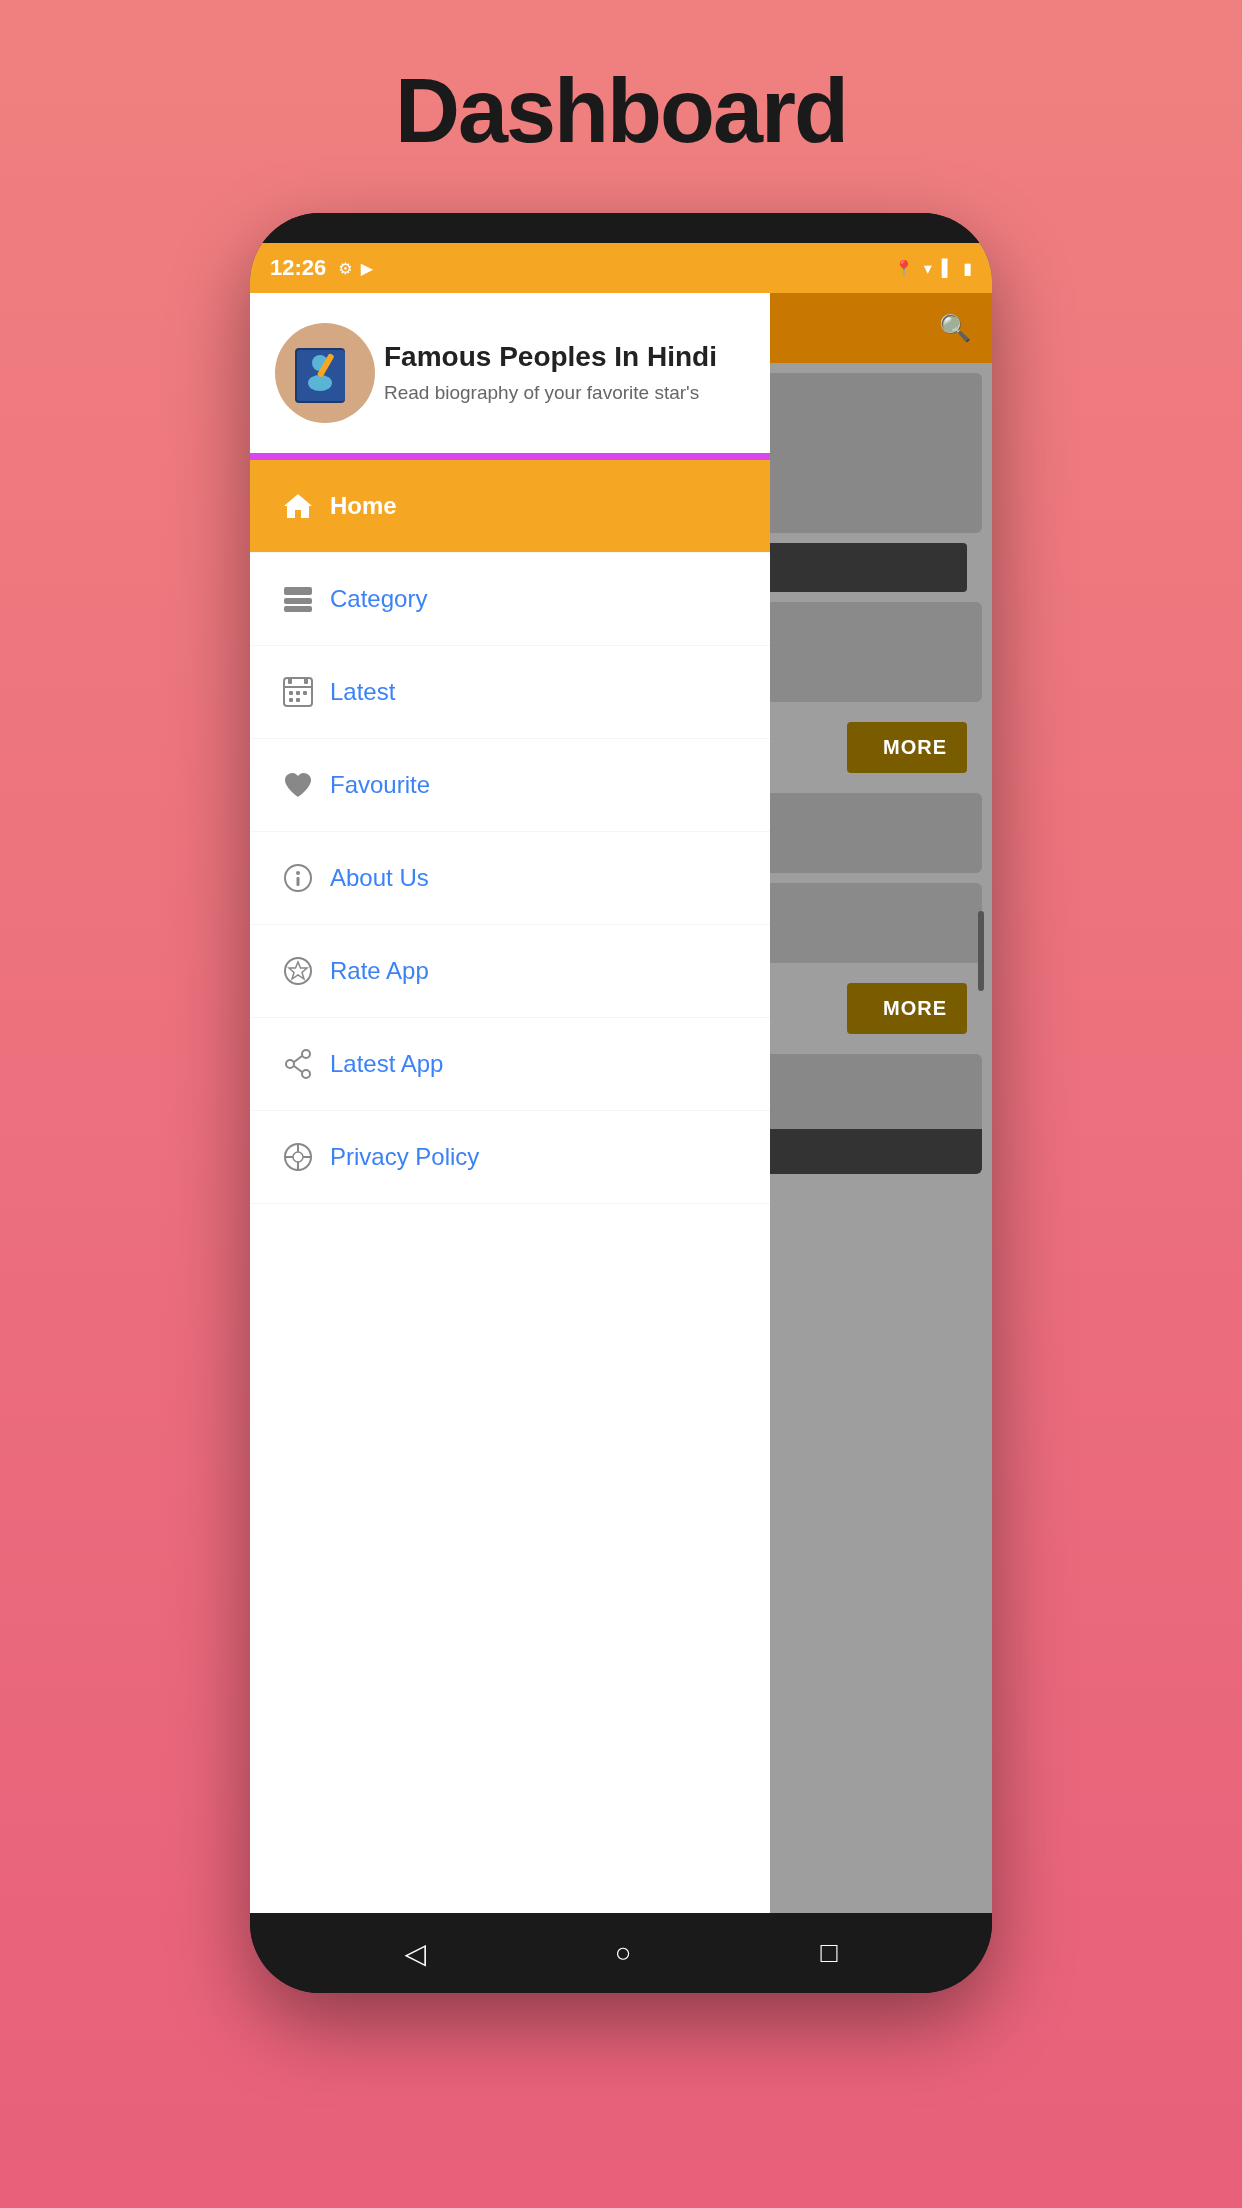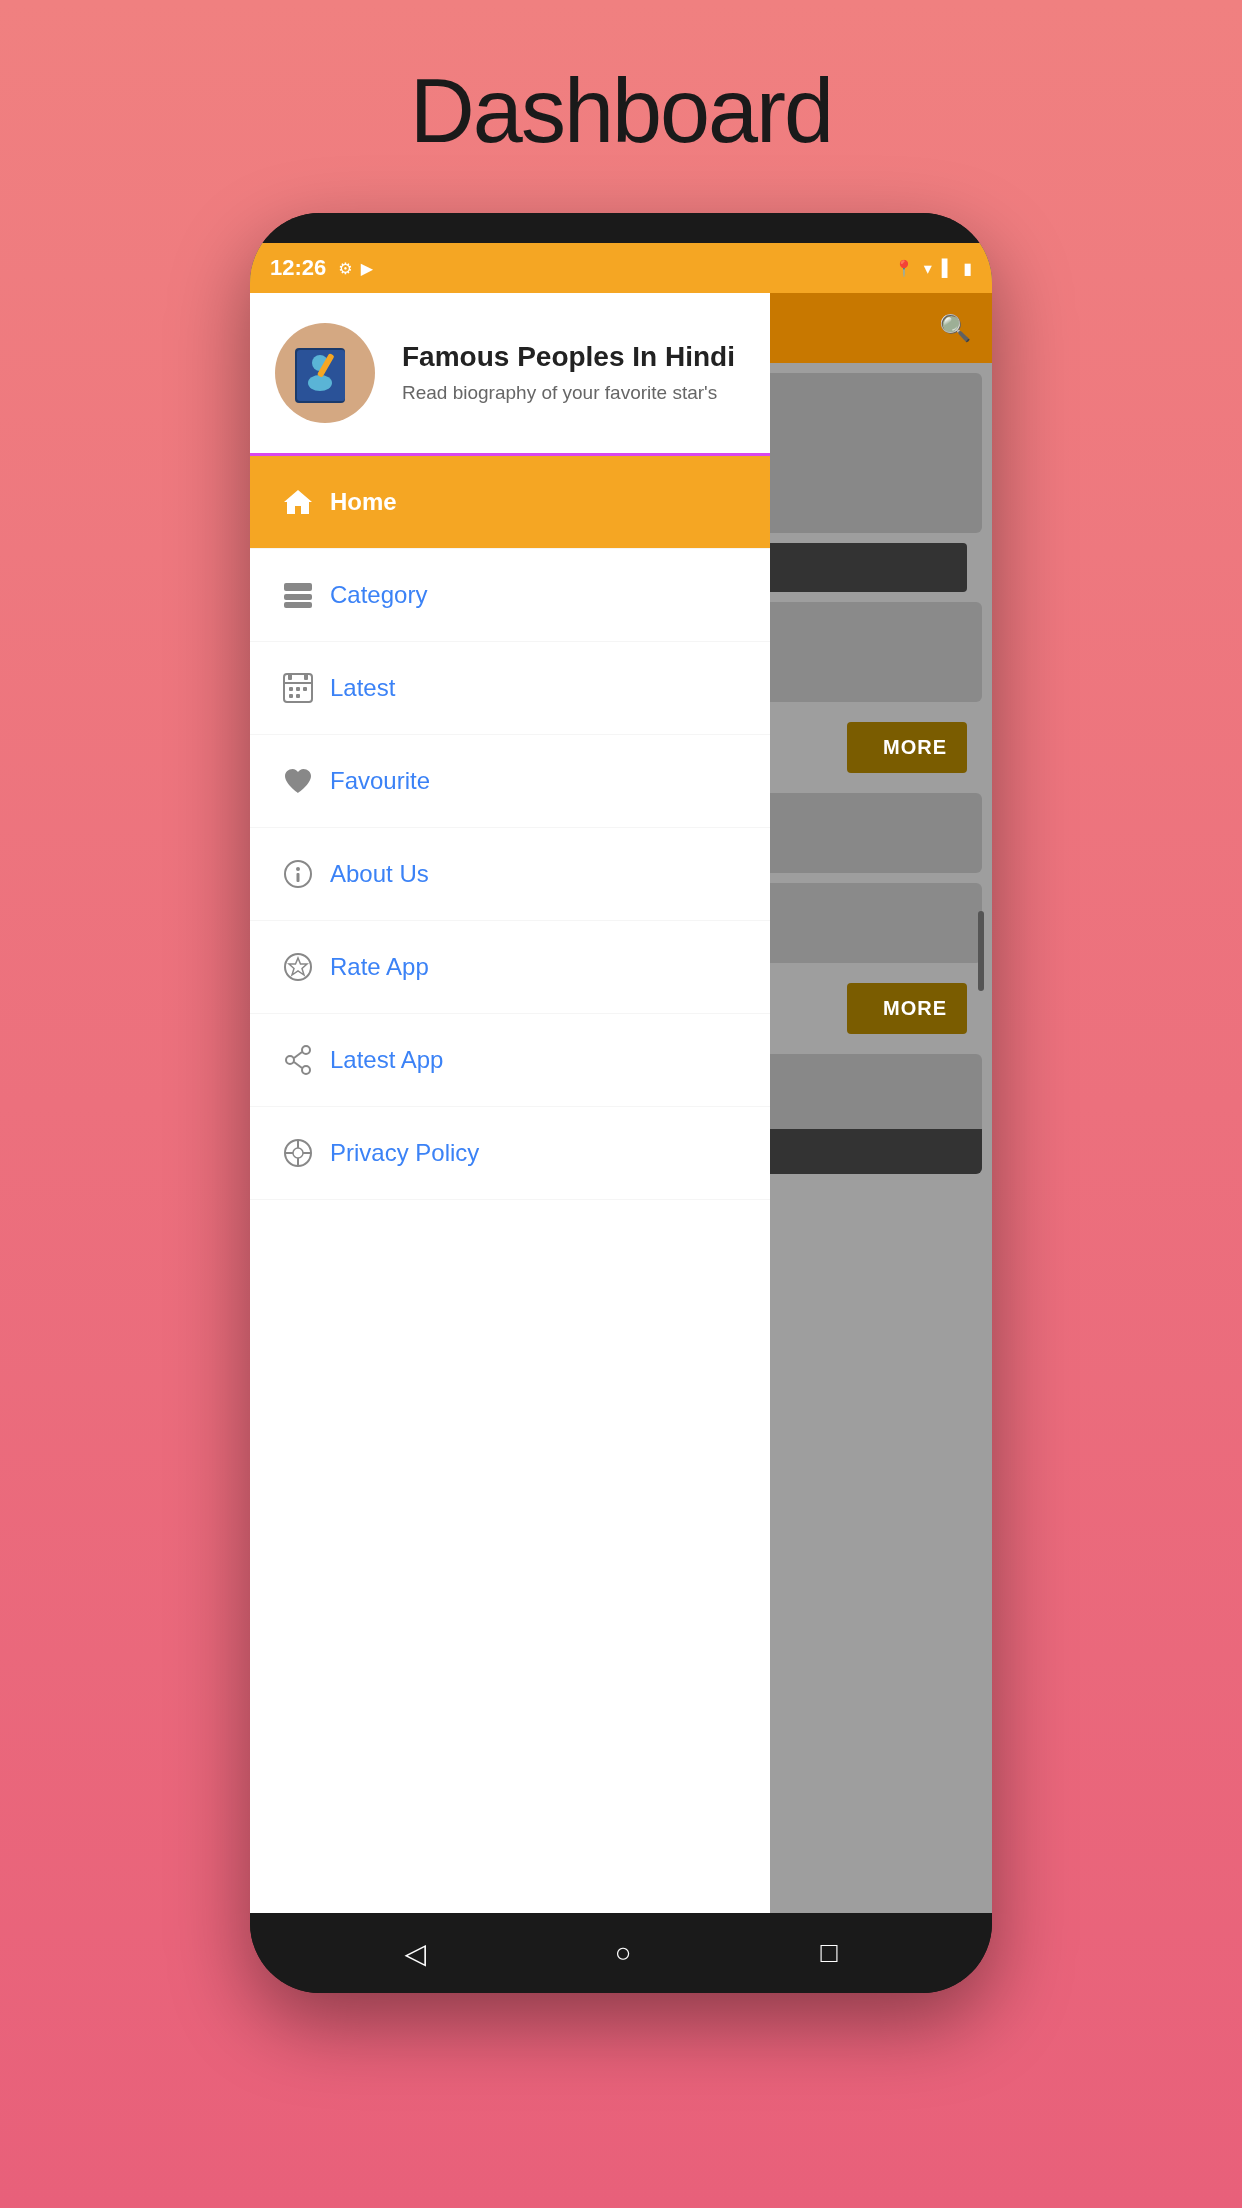--- a/index.html
+++ b/index.html
@@ -9,21 +9,21 @@
       background: linear-gradient(180deg, #f08080 0%, #e8607a 100%);
       font-family: 'Helvetica Neue', Arial, sans-serif;
       display: flex;
       flex-direction: column;
       align-items: center;
       overflow: hidden;
     }
 
     .dashboard-title {
       font-size: 90px;
-      font-weight: 400;
+      font-weight: 700;
       color: #1a1a1a;
       margin-top: 60px;
       margin-bottom: 50px;
       letter-spacing: -2px;
     }
 
     .phone-container {
       width: 742px;
       height: 1780px;
       background: #1a1a1a;
@@ -103,22 +103,22 @@
       z-index: 50;
       display: flex;
       flex-direction: column;
     }
 
     .drawer-header {
       background: white;
       padding: 30px 25px;
       display: flex;
       align-items: center;
-      gap: 27px;
-      border-bottom: 3px solid #d946ef;
+      gap: 9px;
+      border-bottom: 7px solid #d946ef;
     }
 
     .app-logo {
       width: 100px;
       height: 100px;
       border-radius: 50%;
       background: #d4a882;
       display: flex;
       align-items: center;
       justify-content: center;

